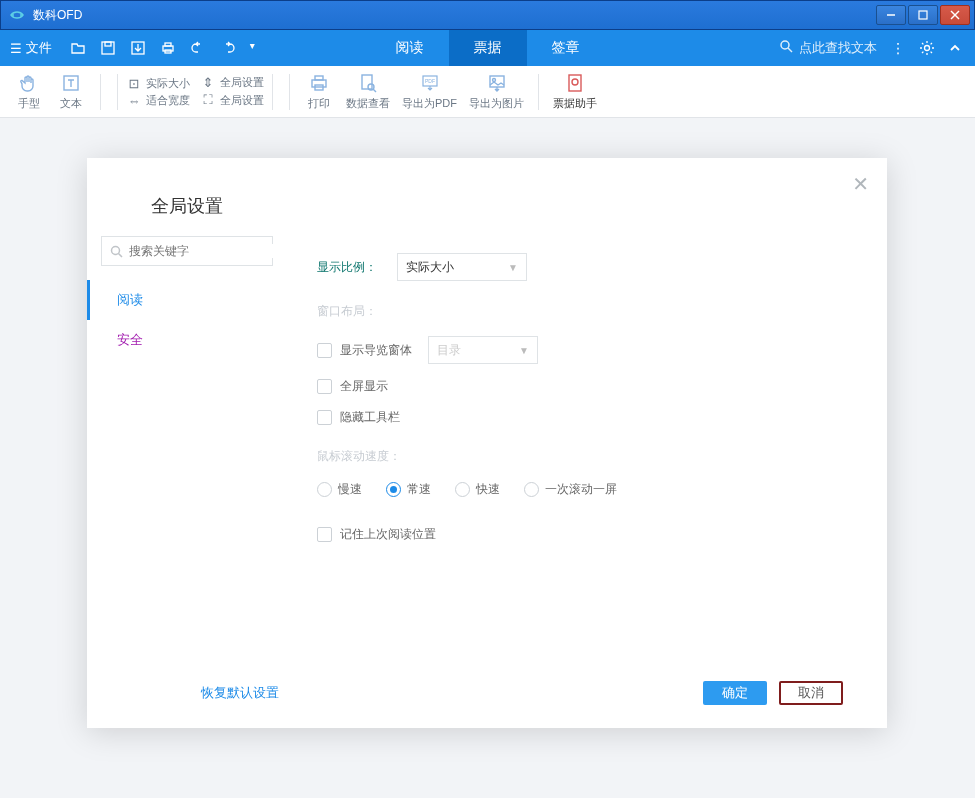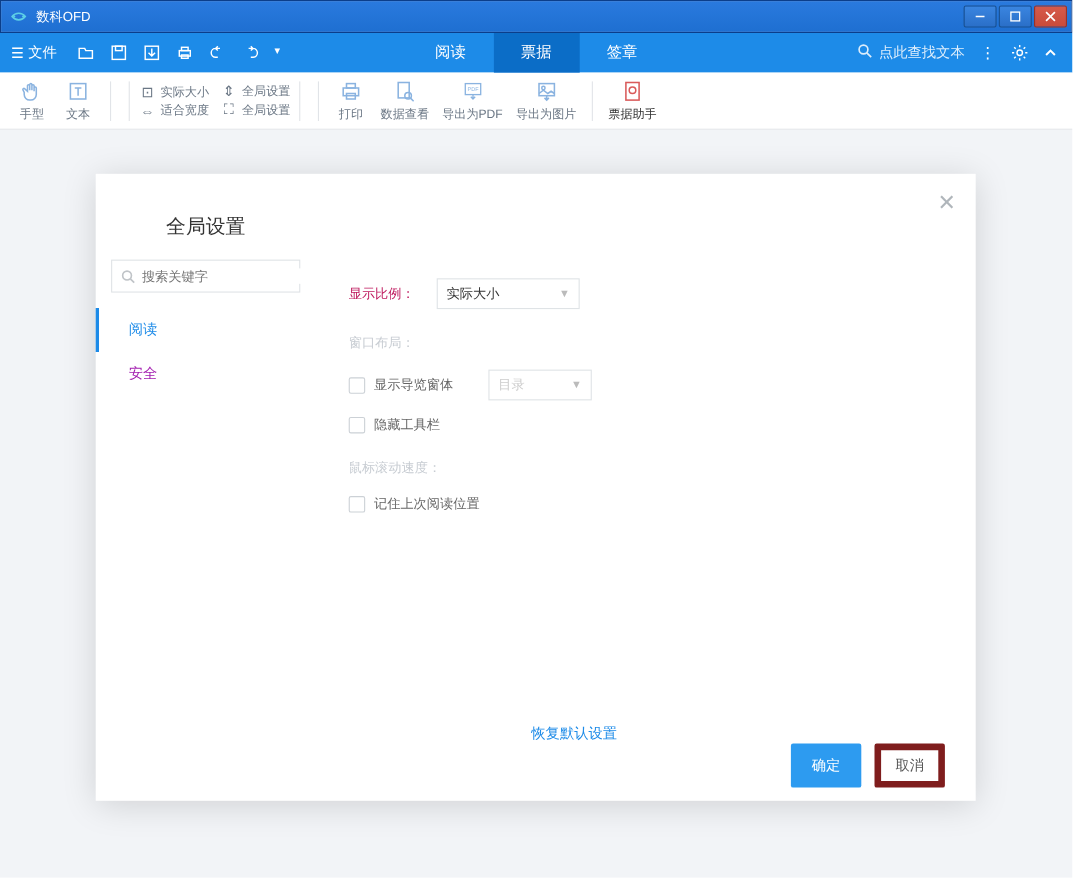--- a/index.html
+++ b/index.html
@@ -49,41 +49,41 @@
 .d-sidebar { width:200px; padding:24px 0 0 0;margin-top:12px; }
 .d-title { font-size:18px; color:#333; text-align:center; margin-bottom:18px; }
 .d-search { margin:0 14px 14px; border:1px solid #dfe3e6; height:30px; display:flex; align-items:center; padding:0 8px; color:#b0b6bb; font-size:12px; }
 .d-search .sicon { margin-right:6px; }
 .d-search input { border:none; outline:none; flex:1; font-size:12px; }
 .d-nav-item { height:40px; display:flex; align-items:center; padding-left:30px; font-size:13px; color:#a21caf; cursor:pointer; }
 .d-nav-item.active { color:#1d8be8; border-left:3px solid #1d8be8; padding-left:27px; }
 
 .d-content { flex:1; padding:95px 30px 20px 30px; font-size:12px; color:#666; position:relative; }
 .frow { display:flex; align-items:center; margin-bottom:18px; }
-.flabel { color:#be185d; }
+.flabel { color:#0f766e; }
 .frow .flabel { width:80px; }
 .fselect { border:1px solid #dfe3e6; height:28px; width:130px; display:flex; align-items:center; justify-content:space-between; padding:0 8px; cursor:pointer; background:#fff; color:#333; }
 .fselect.disabled { color:#ccc; }
 .fselect .caret { color:#bbb; font-size:10px; }
 
 .section-label { color:#c7ccd2; margin:22px 0 16px; font-size:12px; }
 .check-row { display:flex; align-items:center; gap:8px; margin-bottom:14px; }
 .check-row .cbox { width:15px; height:15px; border:1px solid #ccd1d6; border-radius:2px; cursor:pointer; }
 .radio-row { display:flex; align-items:center; gap:24px; }
 .radio-opt { display:flex; align-items:center; gap:6px; cursor:pointer; }
 .radio-opt .rcirc { width:15px; height:15px; border:1px solid #ccd1d6; border-radius:50%; display:flex; align-items:center; justify-content:center; }
 .radio-opt.sel .rcirc { border-color:#1d8be8; }
 .radio-opt.sel .rcirc::after { content:""; width:7px; height:7px; background:#1d8be8; border-radius:50%; }
 
-.dialog-foot { height:70px; display:flex; align-items:center; padding:0 28px;flex-direction:column; }
+.dialog-foot { height:70px; display:flex; align-items:center; padding:0 44px; }
 .restore-link { color:#1d8be8; font-size:13px; cursor:pointer; margin-left:70px; }
 .foot-btns { margin-left:auto; display:flex; gap:12px; }
-.btn { min-width:64px; height:40px; display:flex; align-items:center; justify-content:center; font-size:13px; border-radius:2px; cursor:pointer; }
+.btn { min-width:64px; height:24px; display:flex; align-items:center; justify-content:center; font-size:13px; border-radius:2px; cursor:pointer; }
 .btn.primary { background:#2d9bf0; color:#fff; }
-.btn.secondary { border:6px solid #7f1d1d; color:#555; background:#fff; }
+.btn.secondary { border:2px solid #7f1d1d; color:#555; background:#fff; }
 svg { display:block; }
 </style>
 </head>
 <body>
 
 <div class="titlebar">
   <span class="app-icon">
     <svg width="16" height="16" viewBox="0 0 16 16">
         <path d="M2 8c3-4 9-4 12 0-3 4-9 4-12 0z" fill="none" stroke="#5dd0e6" stroke-width="1.5"></path>
         <circle cx="4" cy="8" r="1" fill="#5dd0e6"></circle>
@@ -318,32 +318,54 @@
             <span>实际大小</span>
             <span class="caret">▼</span>
           </div>
         </div>
 
         <div class="section-label">窗口布局：</div>
 
         <div class="check-row">
           <span class="cbox"></span>
           <span>显示导览窗体</span>
-          <div class="fselect disabled" style="margin-left:24px;width:94px">
+          <div class="fselect disabled" style="margin-left:8px;width:110px">
             <span>目录</span>
             <span class="caret">▼</span>
           </div>
+        </div>
+        <div class="check-row">
+          <span class="cbox"></span>
+          <span>全屏显示</span>
         </div>
         <div class="check-row">
           <span class="cbox"></span>
           <span>隐藏工具栏</span>
         </div>
 
         <div class="section-label">鼠标滚动速度：</div>
 
+        <div class="radio-row" style="margin-bottom:28px">
+          <div class="radio-opt">
+              <span class="rcirc"></span>
+              <span>慢速</span>
+            </div>
+          <div class="radio-opt sel">
+              <span class="rcirc"></span>
+              <span>常速</span>
+            </div>
+          <div class="radio-opt">
+              <span class="rcirc"></span>
+              <span>快速</span>
+            </div>
+          <div class="radio-opt">
+              <span class="rcirc"></span>
+              <span>一次滚动一屏</span>
+            </div>
+        </div>
 
         <div class="check-row">
           <span class="cbox"></span>
           <span>记住上次阅读位置</span>
         </div>
       </div>
     </div>
 
     <div class="dialog-foot">
       <span class="restore-link">恢复默认设置</span>

